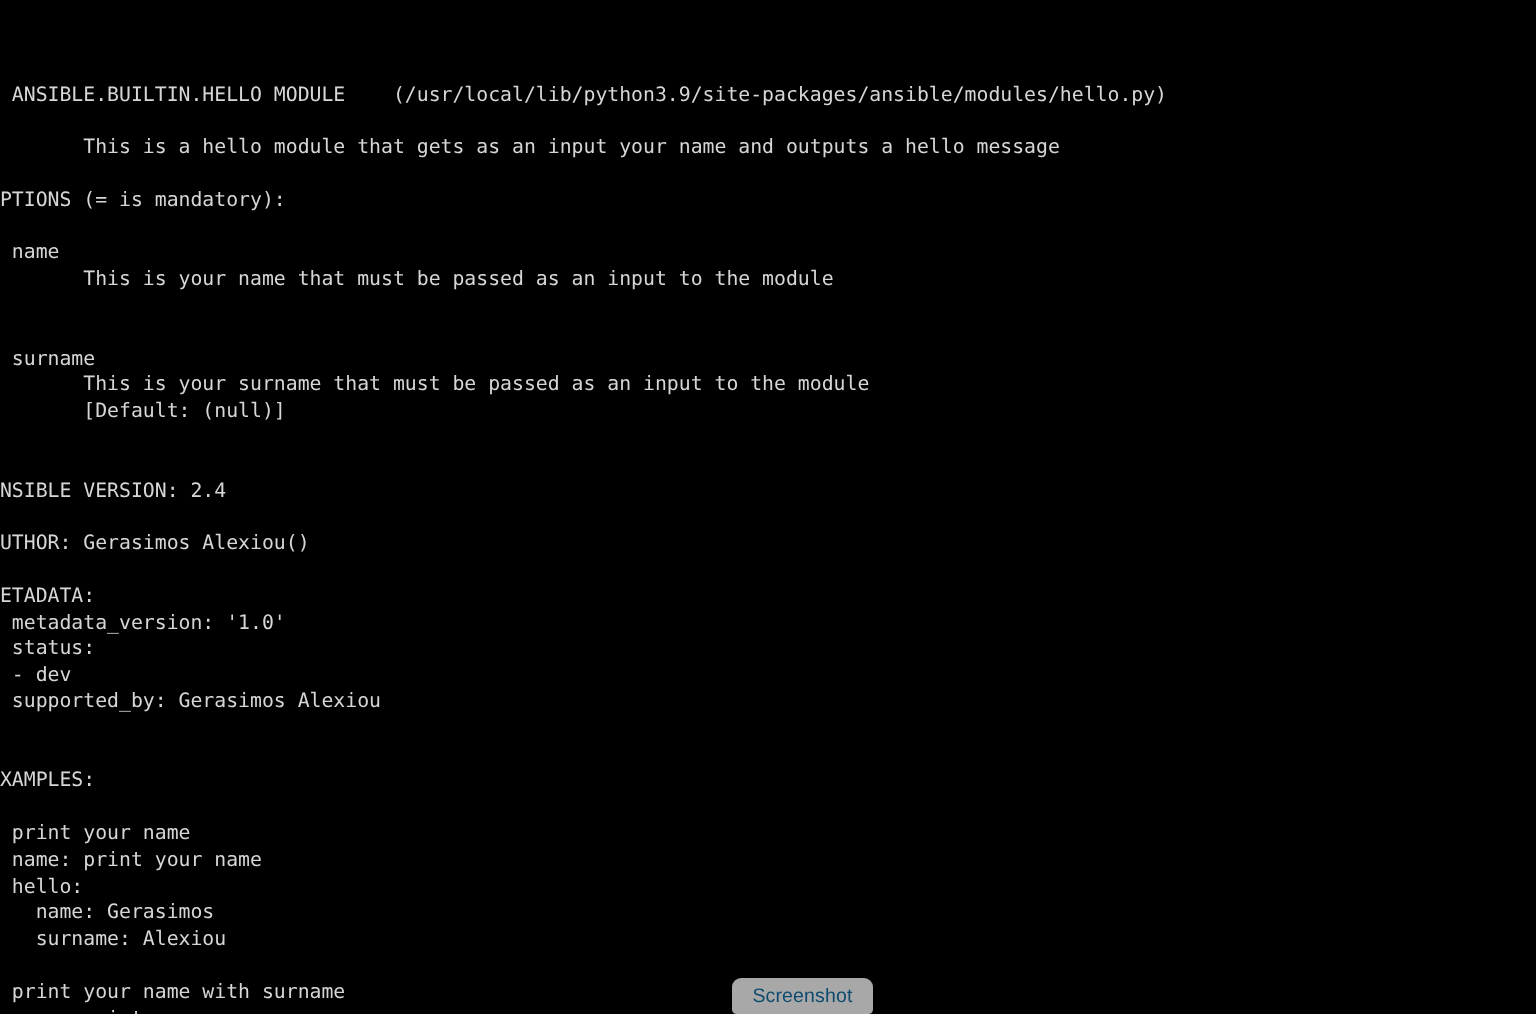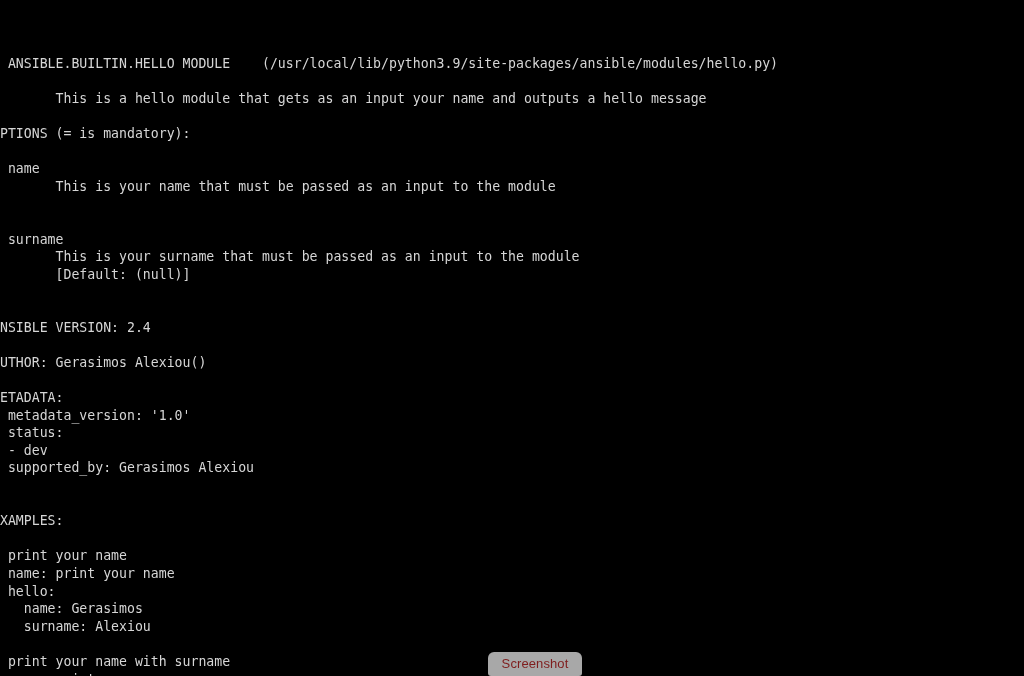--- a/index.html
+++ b/index.html
@@ -40,21 +40,21 @@
   }
   .line.blank { color: transparent; }
   #screenshot-badge {
     position: absolute;
     left: 488px;
     top: 652px;
     width: 94px;
     height: 24px;
     background: #a8a8a8;
     border-radius: 6px 6px 3px 3px;
-    color: #7f1d1d;
+    color: #0c4a6e;
     font-family: "Liberation Sans", sans-serif;
     font-size: 13px;
     line-height: 24px;
     text-align: center;
     letter-spacing: 0.1px;
     user-select: none;
   }
 </style>
 </head>
 <body>

